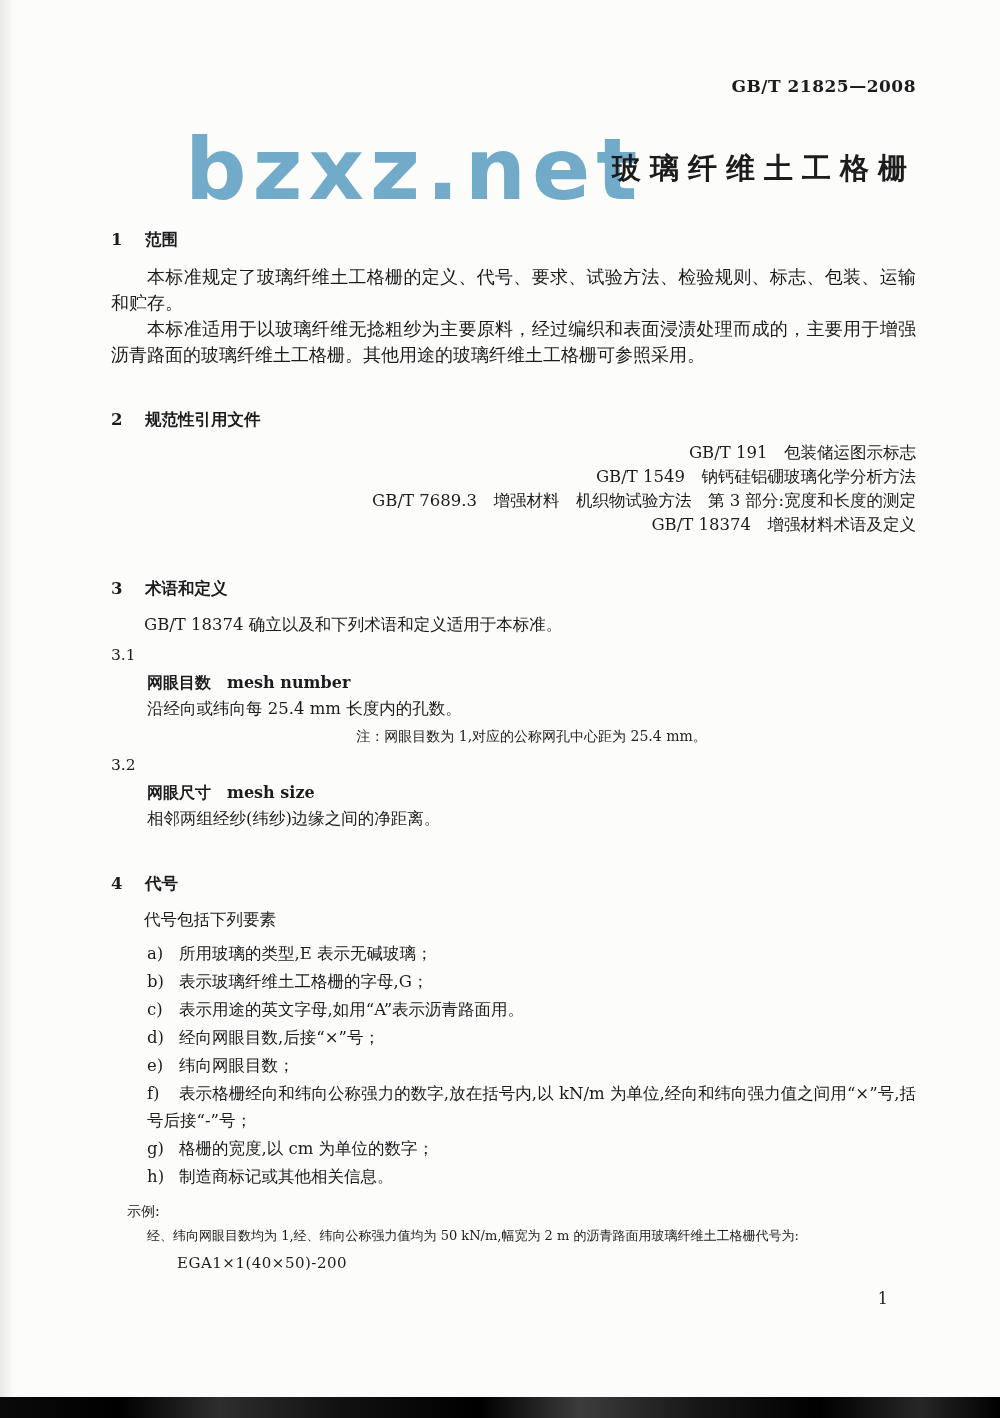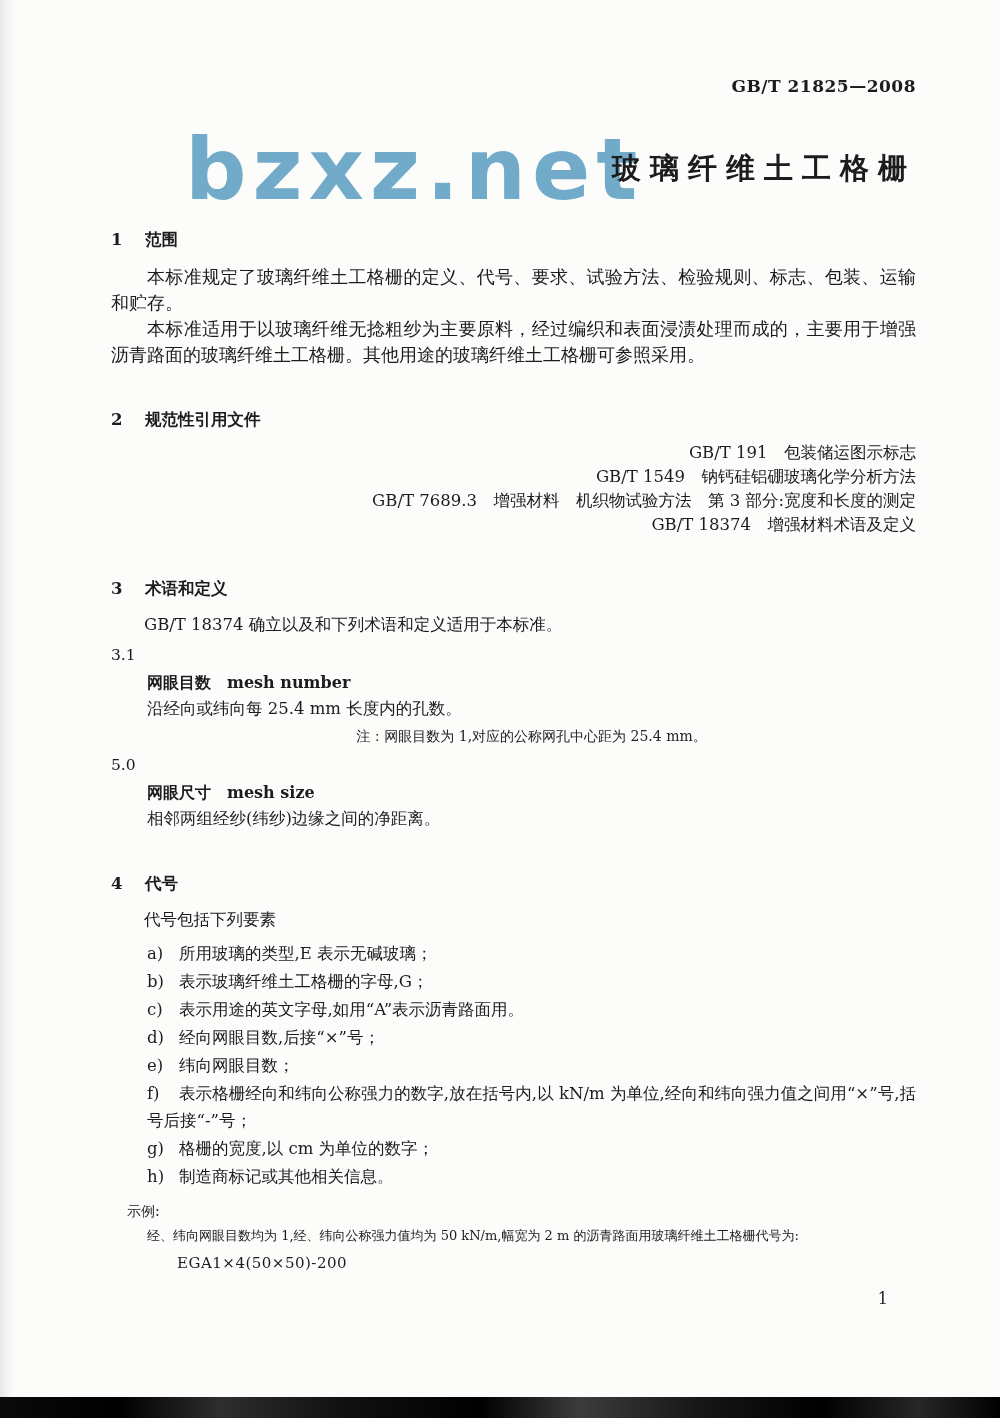--- a/index.html
+++ b/index.html
@@ -89,21 +89,21 @@
     </div>
     <p class="intro">GB/T 18374 确立以及和下列术语和定义适用于本标准。</p>
 
     <p class="subnum">3.1</p>
     <p class="term">
       <span class="term-zh">网眼目数</span><span class="term-en">mesh number</span>
     </p>
     <p class="def">沿经向或纬向每 25.4 mm 长度内的孔数。</p>
     <p class="note">注：网眼目数为 1,对应的公称网孔中心距为 25.4 mm。</p>
 
-    <p class="subnum">5.0</p>
+    <p class="subnum">3.2</p>
     <p class="term">
       <span class="term-zh">网眼尺寸</span><span class="term-en">mesh size</span>
     </p>
     <p class="def">相邻两组经纱(纬纱)边缘之间的净距离。</p>
 
     <div class="sec-heading">
       <span class="num">4</span><span>代号</span>
     </div>
     <p class="intro">代号包括下列要素</p>
 
@@ -127,19 +127,19 @@
     </p>
     <p class="item">
       <span class="lbl">g)</span><span>格栅的宽度,以 cm 为单位的数字；</span>
     </p>
     <p class="item">
       <span class="lbl">h)</span><span>制造商标记或其他相关信息。</span>
     </p>
 
     <p class="example-label">示例:</p>
     <p class="example-text">经、纬向网眼目数均为 1,经、纬向公称强力值均为 50 kN/m,幅宽为 2 m 的沥青路面用玻璃纤维土工格栅代号为:</p>
-    <p class="example-code">EGA1×4(50×50)-200</p>
+    <p class="example-code">EGA1×1(40×50)-200</p>
 
     <p class="page-num">1</p>
   </div>
 
   <div class="bottom-bar"></div>
 </div>
 
 </body></html>

